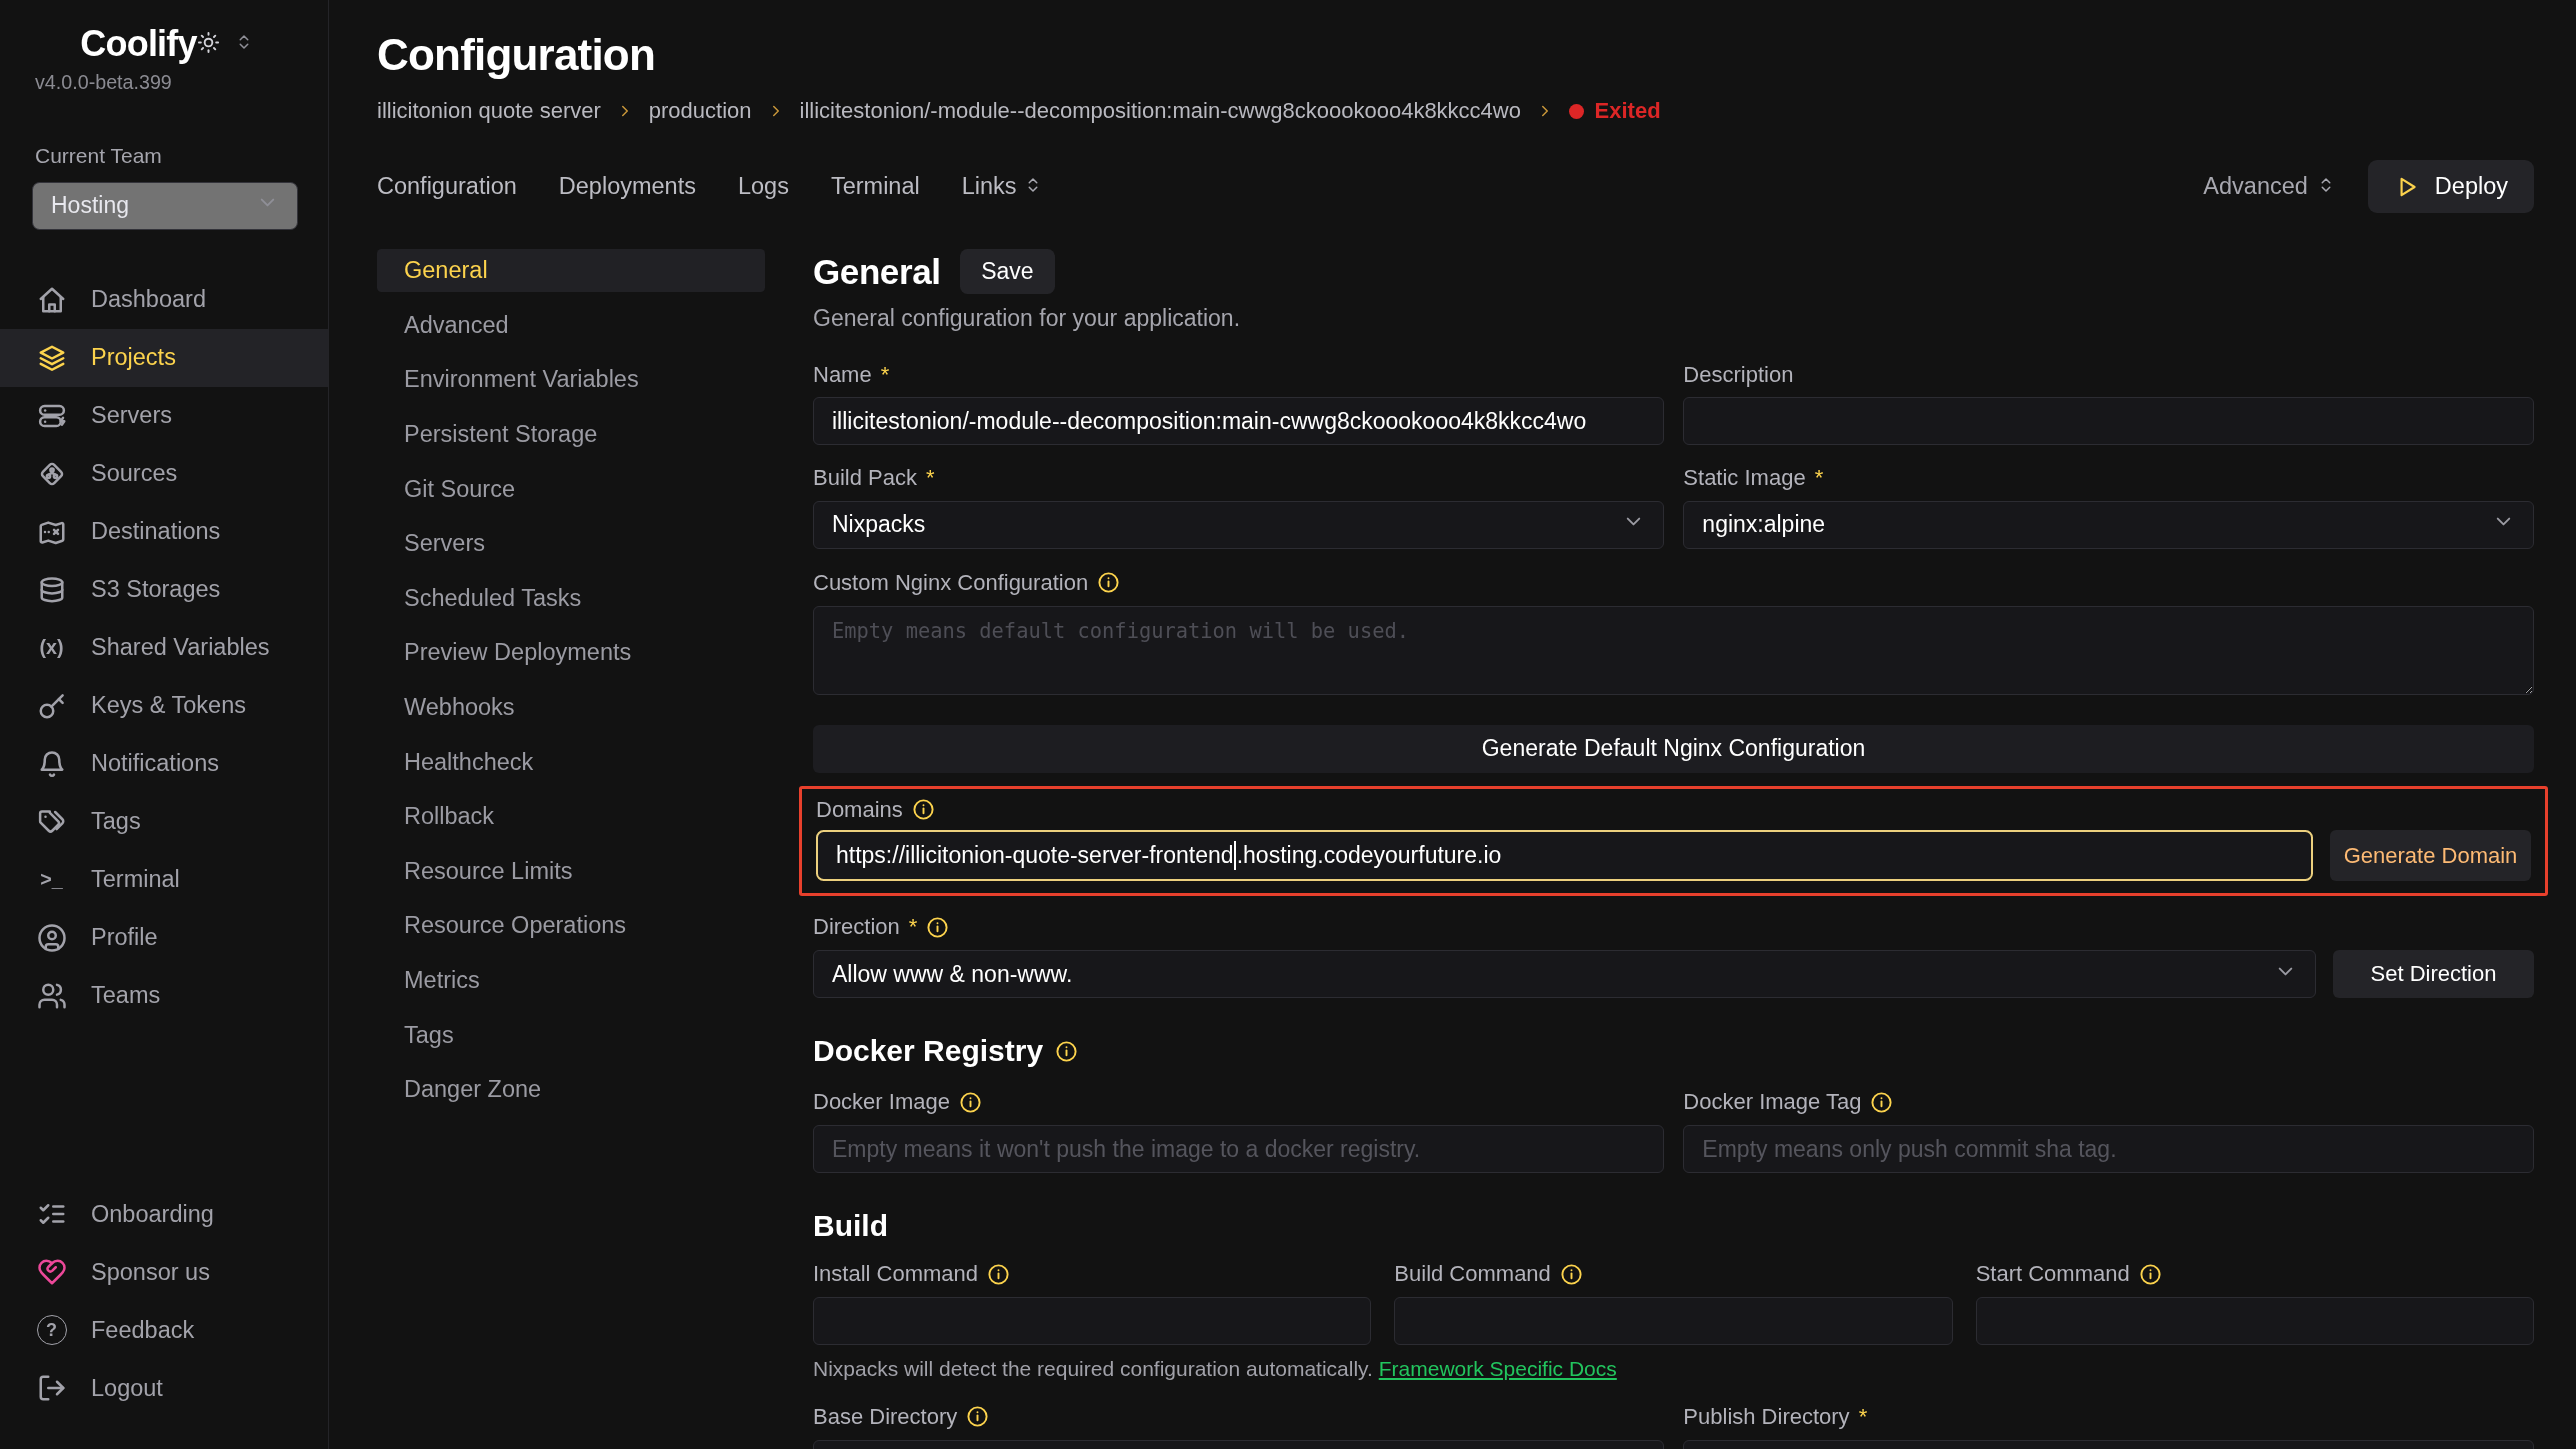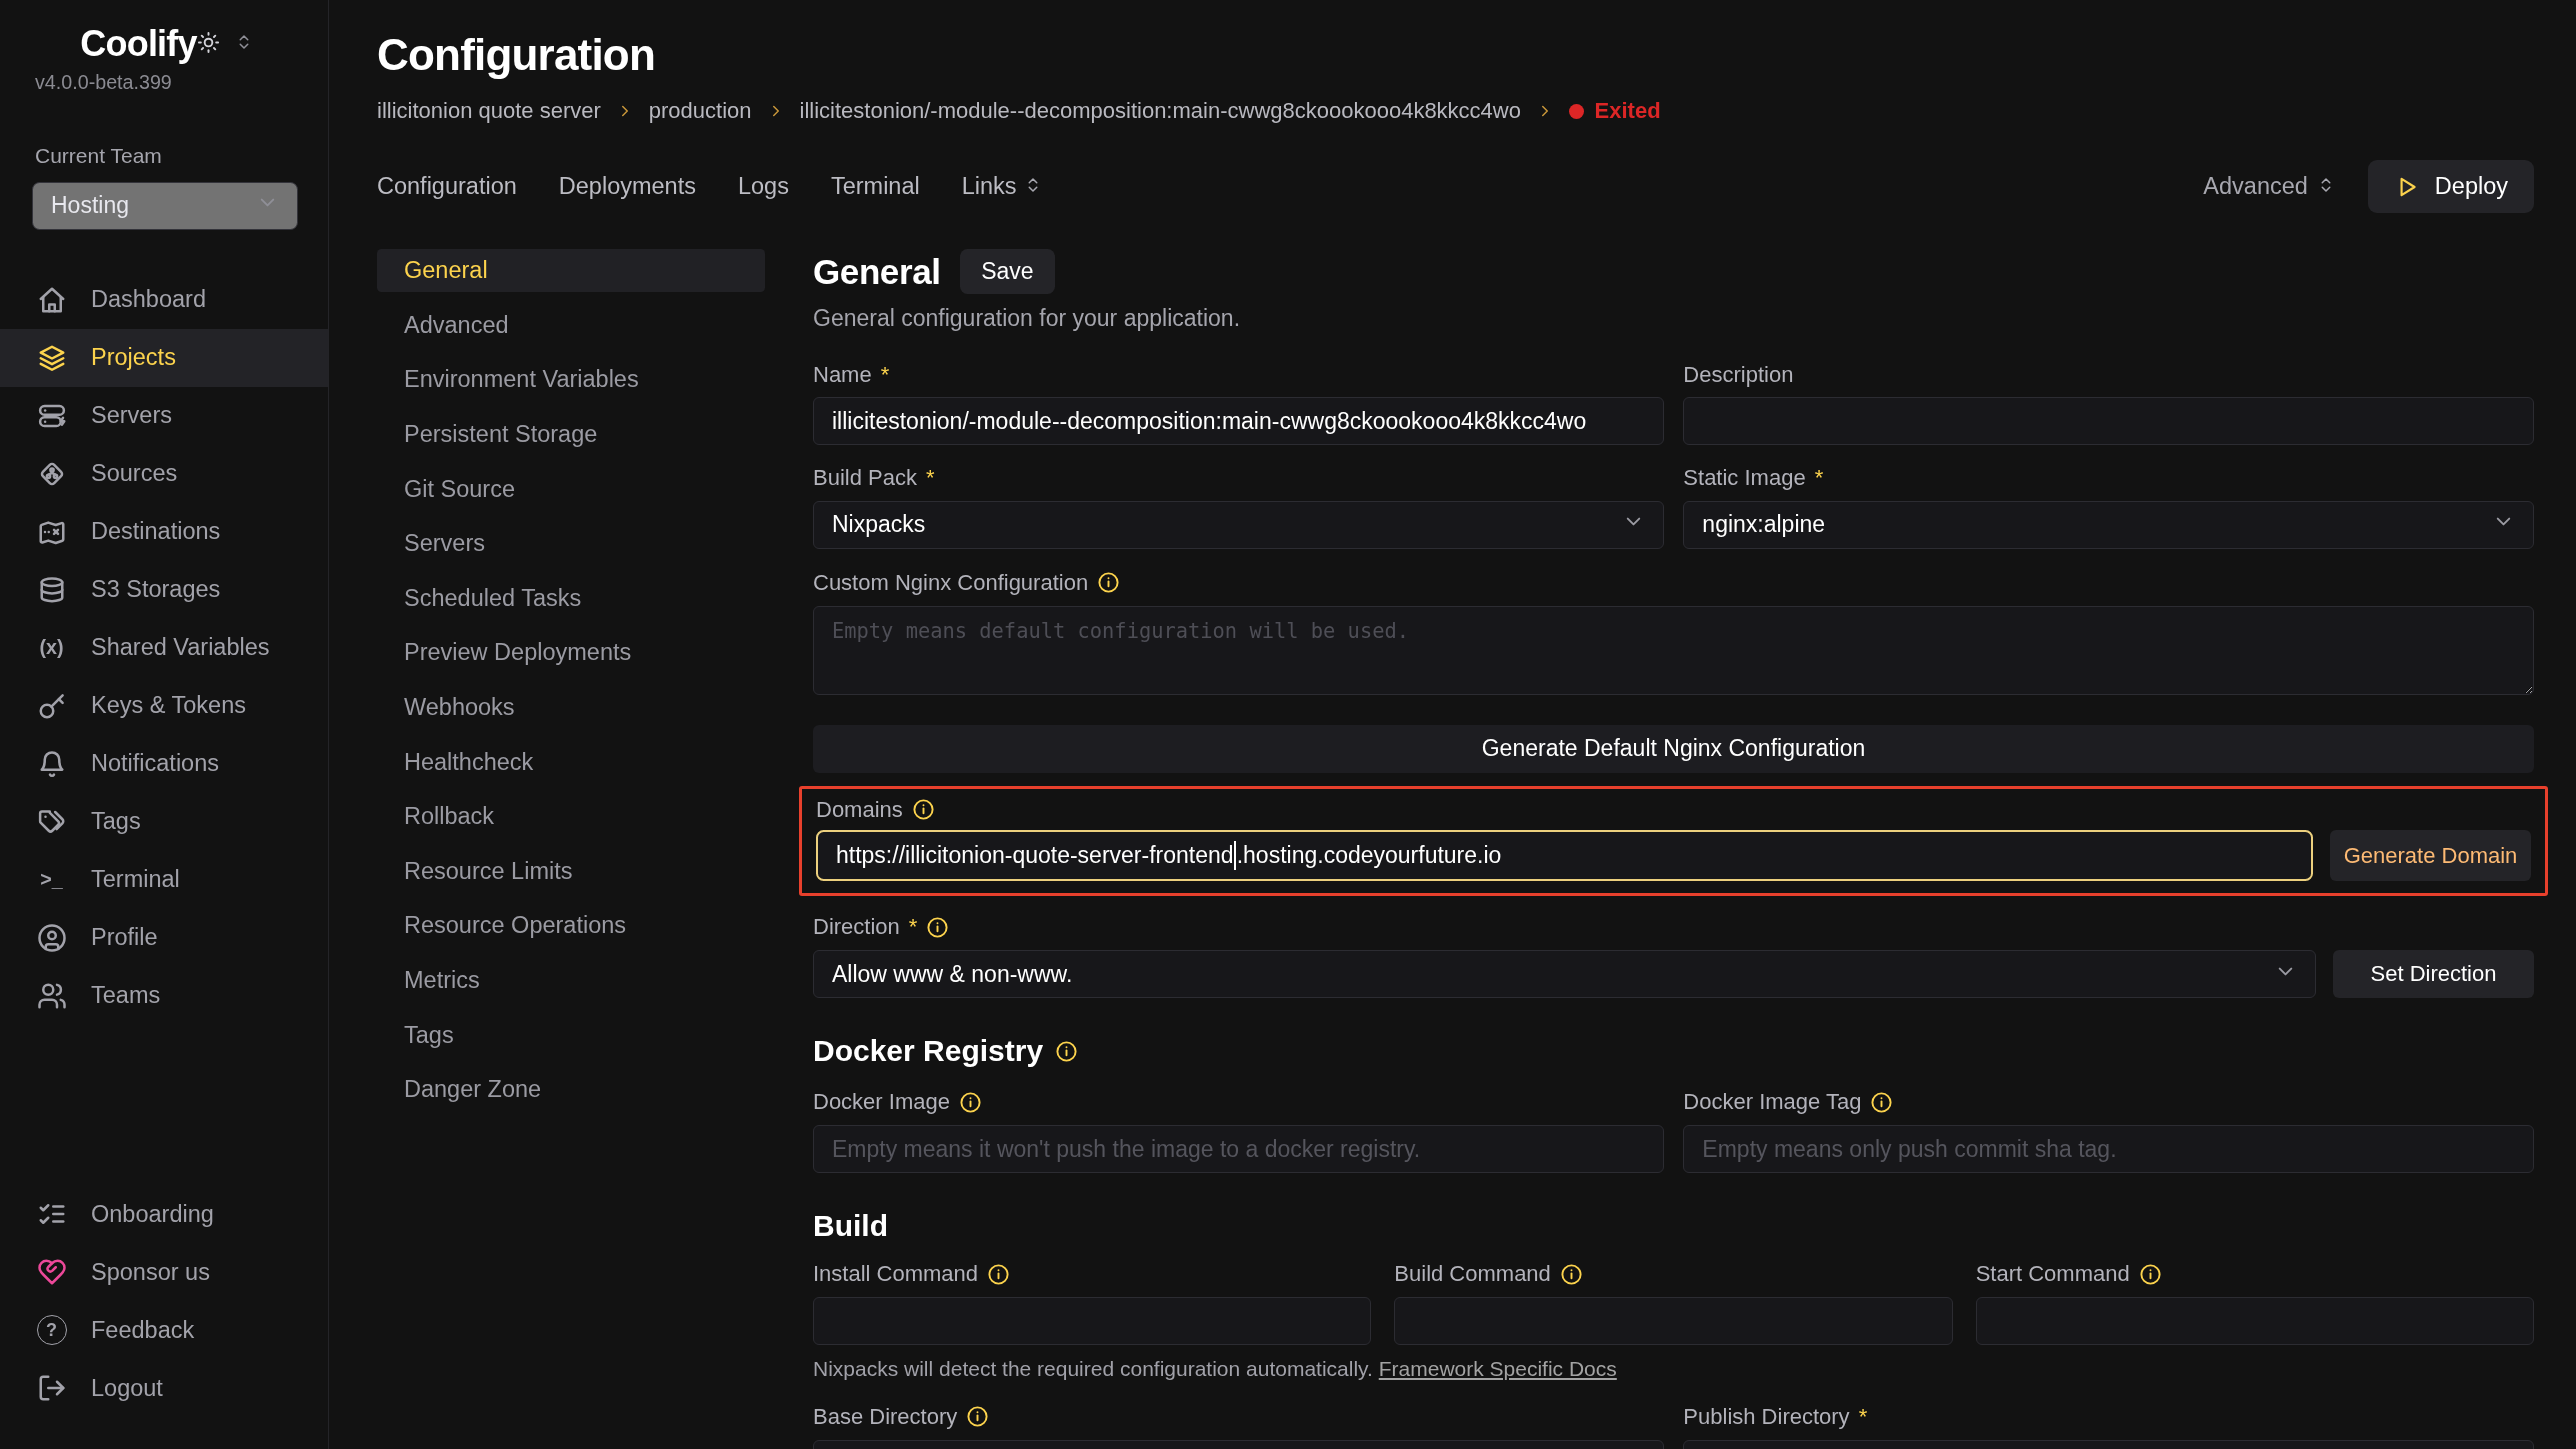--- a/index.html
+++ b/index.html
@@ -75,21 +75,21 @@
 
   .domains-box { border:3px solid #e8402c; border-radius:3px; margin:13.6px -13.6px 0; padding:7.6px 13.6px 12px; }
   .domains-row { display:flex; gap:16.7px; margin-top:7.6px; align-items:stretch; }
   .domain-input { flex:1; height:51px; border:2.3px solid #ecd07e; border-radius:7.6px; background:#17171a; display:flex; align-items:center; padding:0 18px; font-size:23px; white-space:nowrap; overflow:hidden; }
   .caret { width:1.5px; height:29px; background:#fff; margin:0 0.8px; flex:none; }
   .side-btn { width:201px; min-width:201px; background:#242428; border-radius:6px; display:flex; align-items:center; justify-content:center; font-size:22px; cursor:pointer; }
   .dir-row { display:flex; gap:16.7px; margin-top:9px; align-items:stretch; }
   .dir-row .side-btn { height:48px; }
 
   .note { margin-top:12px; font-size:21px; color:#a1a1a9; }
-  .note a { color:#a3a3a3; text-decoration:underline; cursor:pointer; }
+  .note a { color:#22c55e; text-decoration:underline; cursor:pointer; }
 
   .mt-sec { margin-top:36px; }
   .mt-grid { margin-top:21px; }
 </style>
 </head>
 <body>
 
 <aside class="sidebar">
   <div class="sidebar-head">
     <div class="app-name">Coolify</div>

